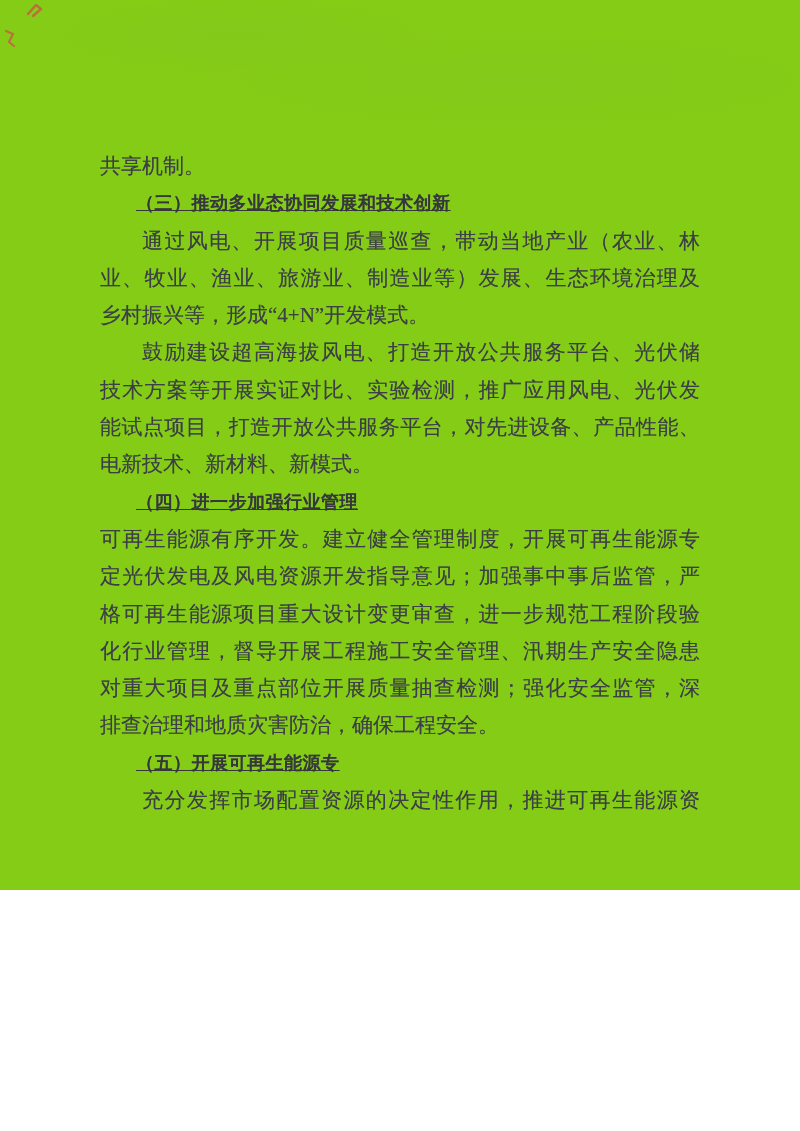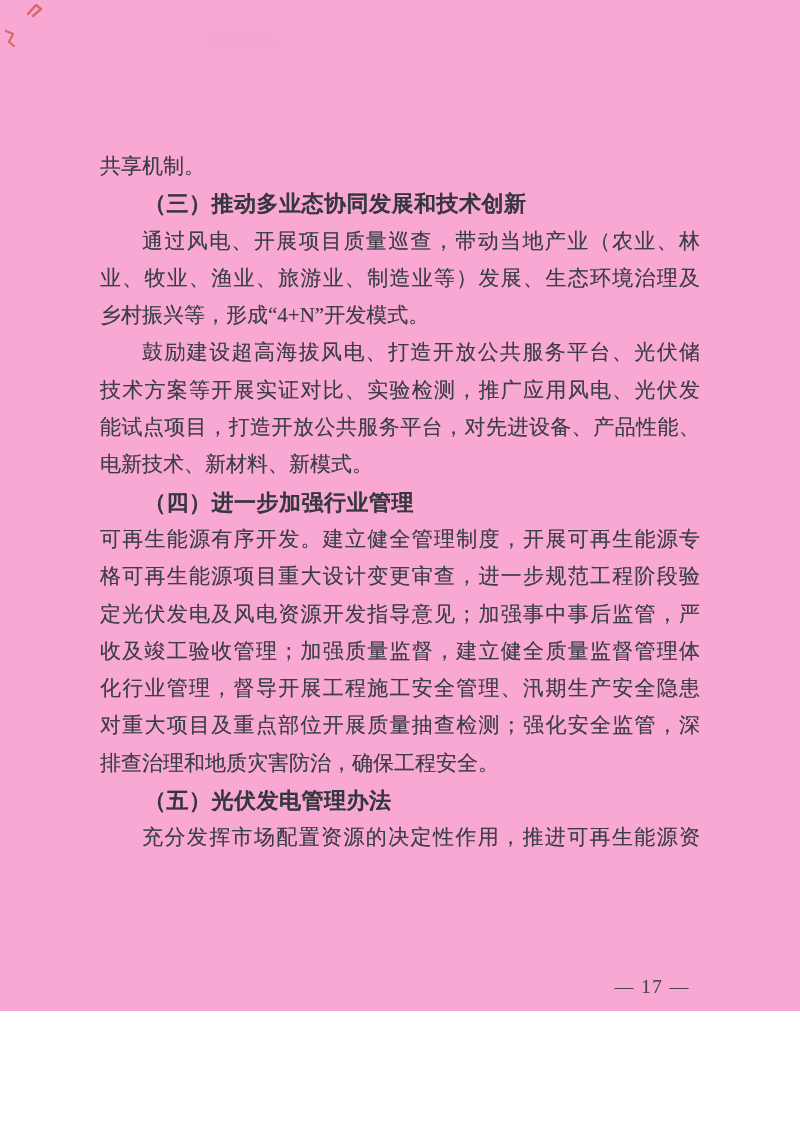--- a/index.html
+++ b/index.html
@@ -8,22 +8,22 @@
   }
   * { margin: 0; padding: 0; box-sizing: border-box; }
   html, body { background: #ffffff; }
   body {
     width: 800px;
     font-family: "Liberation Serif", "DejaVu Serif", serif;
   }
   .page {
     position: relative;
     width: 800px;
-    height: 1011px;
-    background: #f9a8d4;
+    height: 890px;
+    background: #84cc16;
     overflow: hidden;
   }
   
   .page::before {
     content: "";
     position: absolute;
     inset: 0;
     background:
       radial-gradient(ellipse 300px 60px at 30% 4%, rgba(120,120,130,0.04), transparent 70%),
       radial-gradient(ellipse 500px 80px at 65% 9%, rgba(120,120,130,0.03), transparent 70%);
@@ -45,24 +45,25 @@
     white-space: nowrap;
   }
   .line.last {
     text-align: left;
     text-align-last: left;
   }
   .line.indent { text-indent: 2em; }
   .heading {
     font-weight: 700;
     text-indent: 2em;
-    font-size: 22px;
+    font-size: 18px;
     line-height: 37.3px;
     color: #35373d;
     letter-spacing: 0.5px;
+    text-decoration: underline;
   }
   .page-number {
     position: absolute;
     top: 976px;
     right: 110px;
     font-size: 19px;
     letter-spacing: 1.5px;
     color: #45474e;
     text-shadow: 0 0 0.5px rgba(69,71,78,0.5);
   }
@@ -97,27 +98,26 @@
       </div>
       <div class="paragraph">
         <div class="line indent">鼓励建设超高海拔风电、打造开放公共服务平台、光伏储</div>
         <div class="line">技术方案等开展实证对比、实验检测，推广应用风电、光伏发</div>
         <div class="line">能试点项目，打造开放公共服务平台，对先进设备、产品性能、</div>
         <div class="line last">电新技术、新材料、新模式。</div>
       </div>
       <div class="heading">（四）进一步加强行业管理</div>
       <div class="paragraph">
         <div class="line">可再生能源有序开发。建立健全管理制度，开展可再生能源专</div>
+        <div class="line">定光伏发电及风电资源开发指导意见；加强事中事后监管，严</div>
         <div class="line">格可再生能源项目重大设计变更审查，进一步规范工程阶段验</div>
-        <div class="line">定光伏发电及风电资源开发指导意见；加强事中事后监管，严</div>
-        <div class="line">收及竣工验收管理；加强质量监督，建立健全质量监督管理体</div>
         <div class="line">化行业管理，督导开展工程施工安全管理、汛期生产安全隐患</div>
         <div class="line">对重大项目及重点部位开展质量抽查检测；强化安全监管，深</div>
         <div class="line last">排查治理和地质灾害防治，确保工程安全。</div>
       </div>
-      <div class="heading">（五）光伏发电管理办法</div>
+      <div class="heading">（五）开展可再生能源专</div>
       <div class="paragraph">
         <div class="line indent">充分发挥市场配置资源的决定性作用，推进可再生能源资</div>
       </div>
     </main>
 
   <div class="page-number">— 17 —</div>
 </div>
 
 </body></html>

